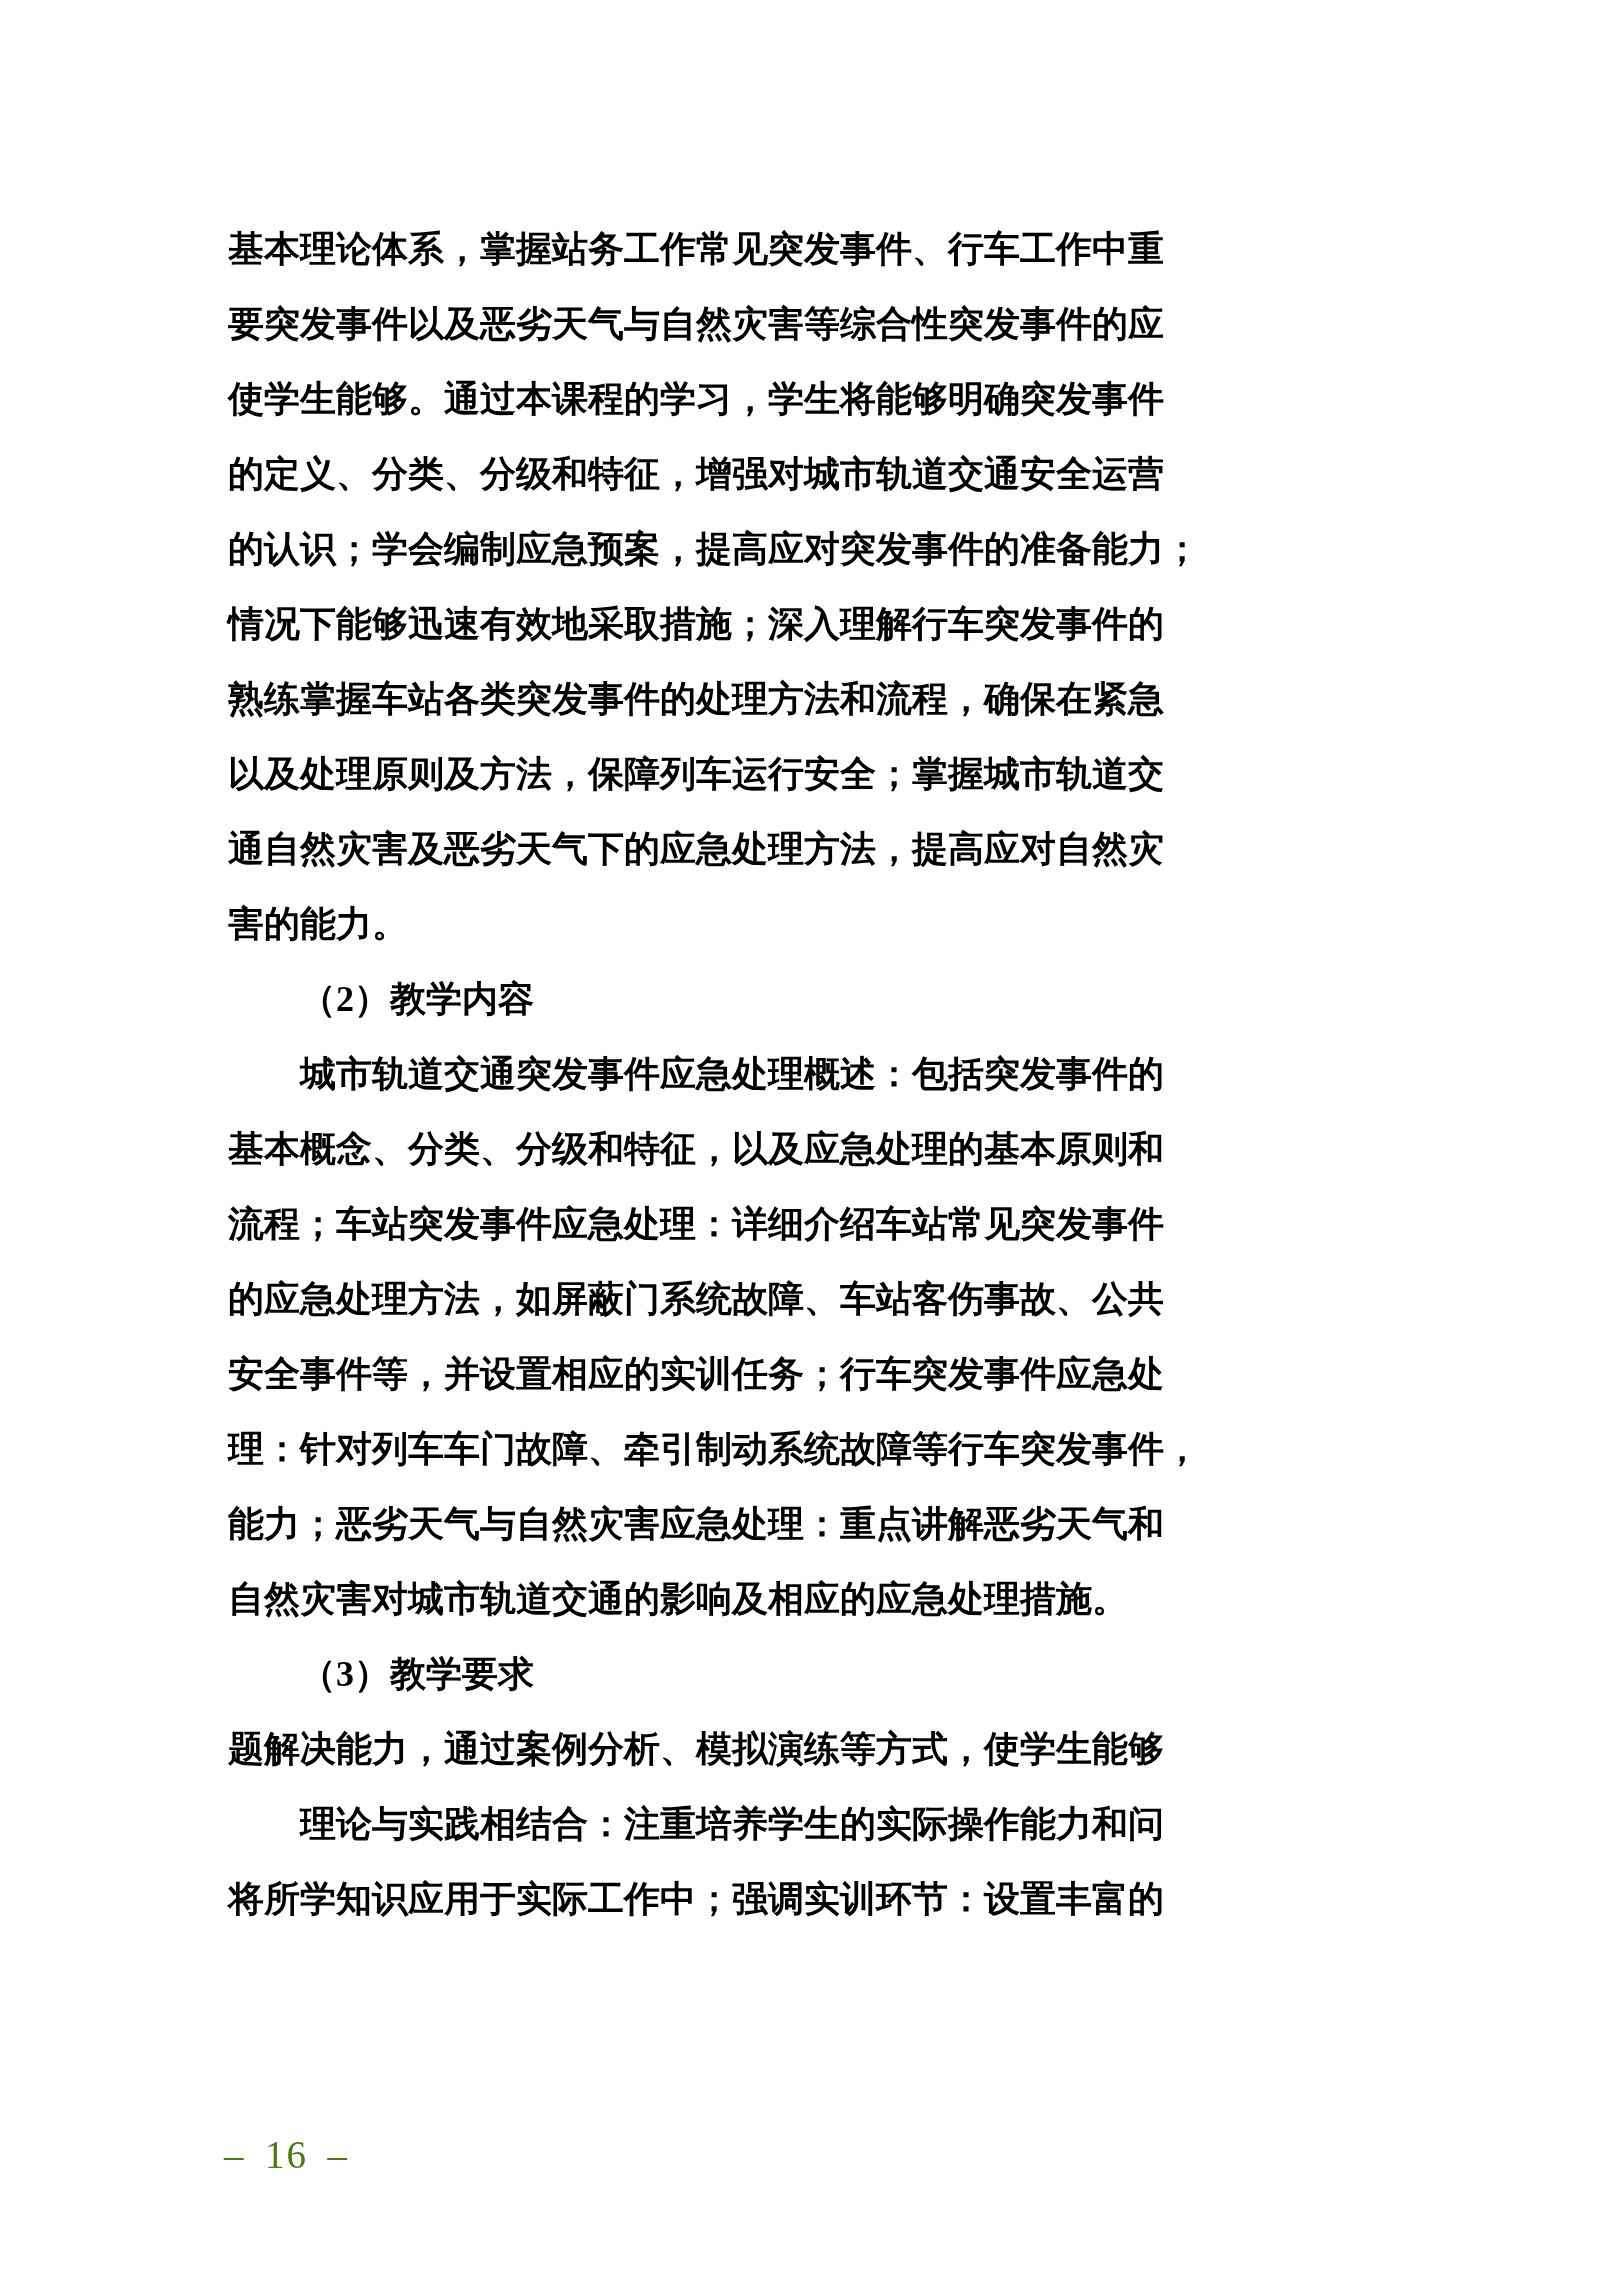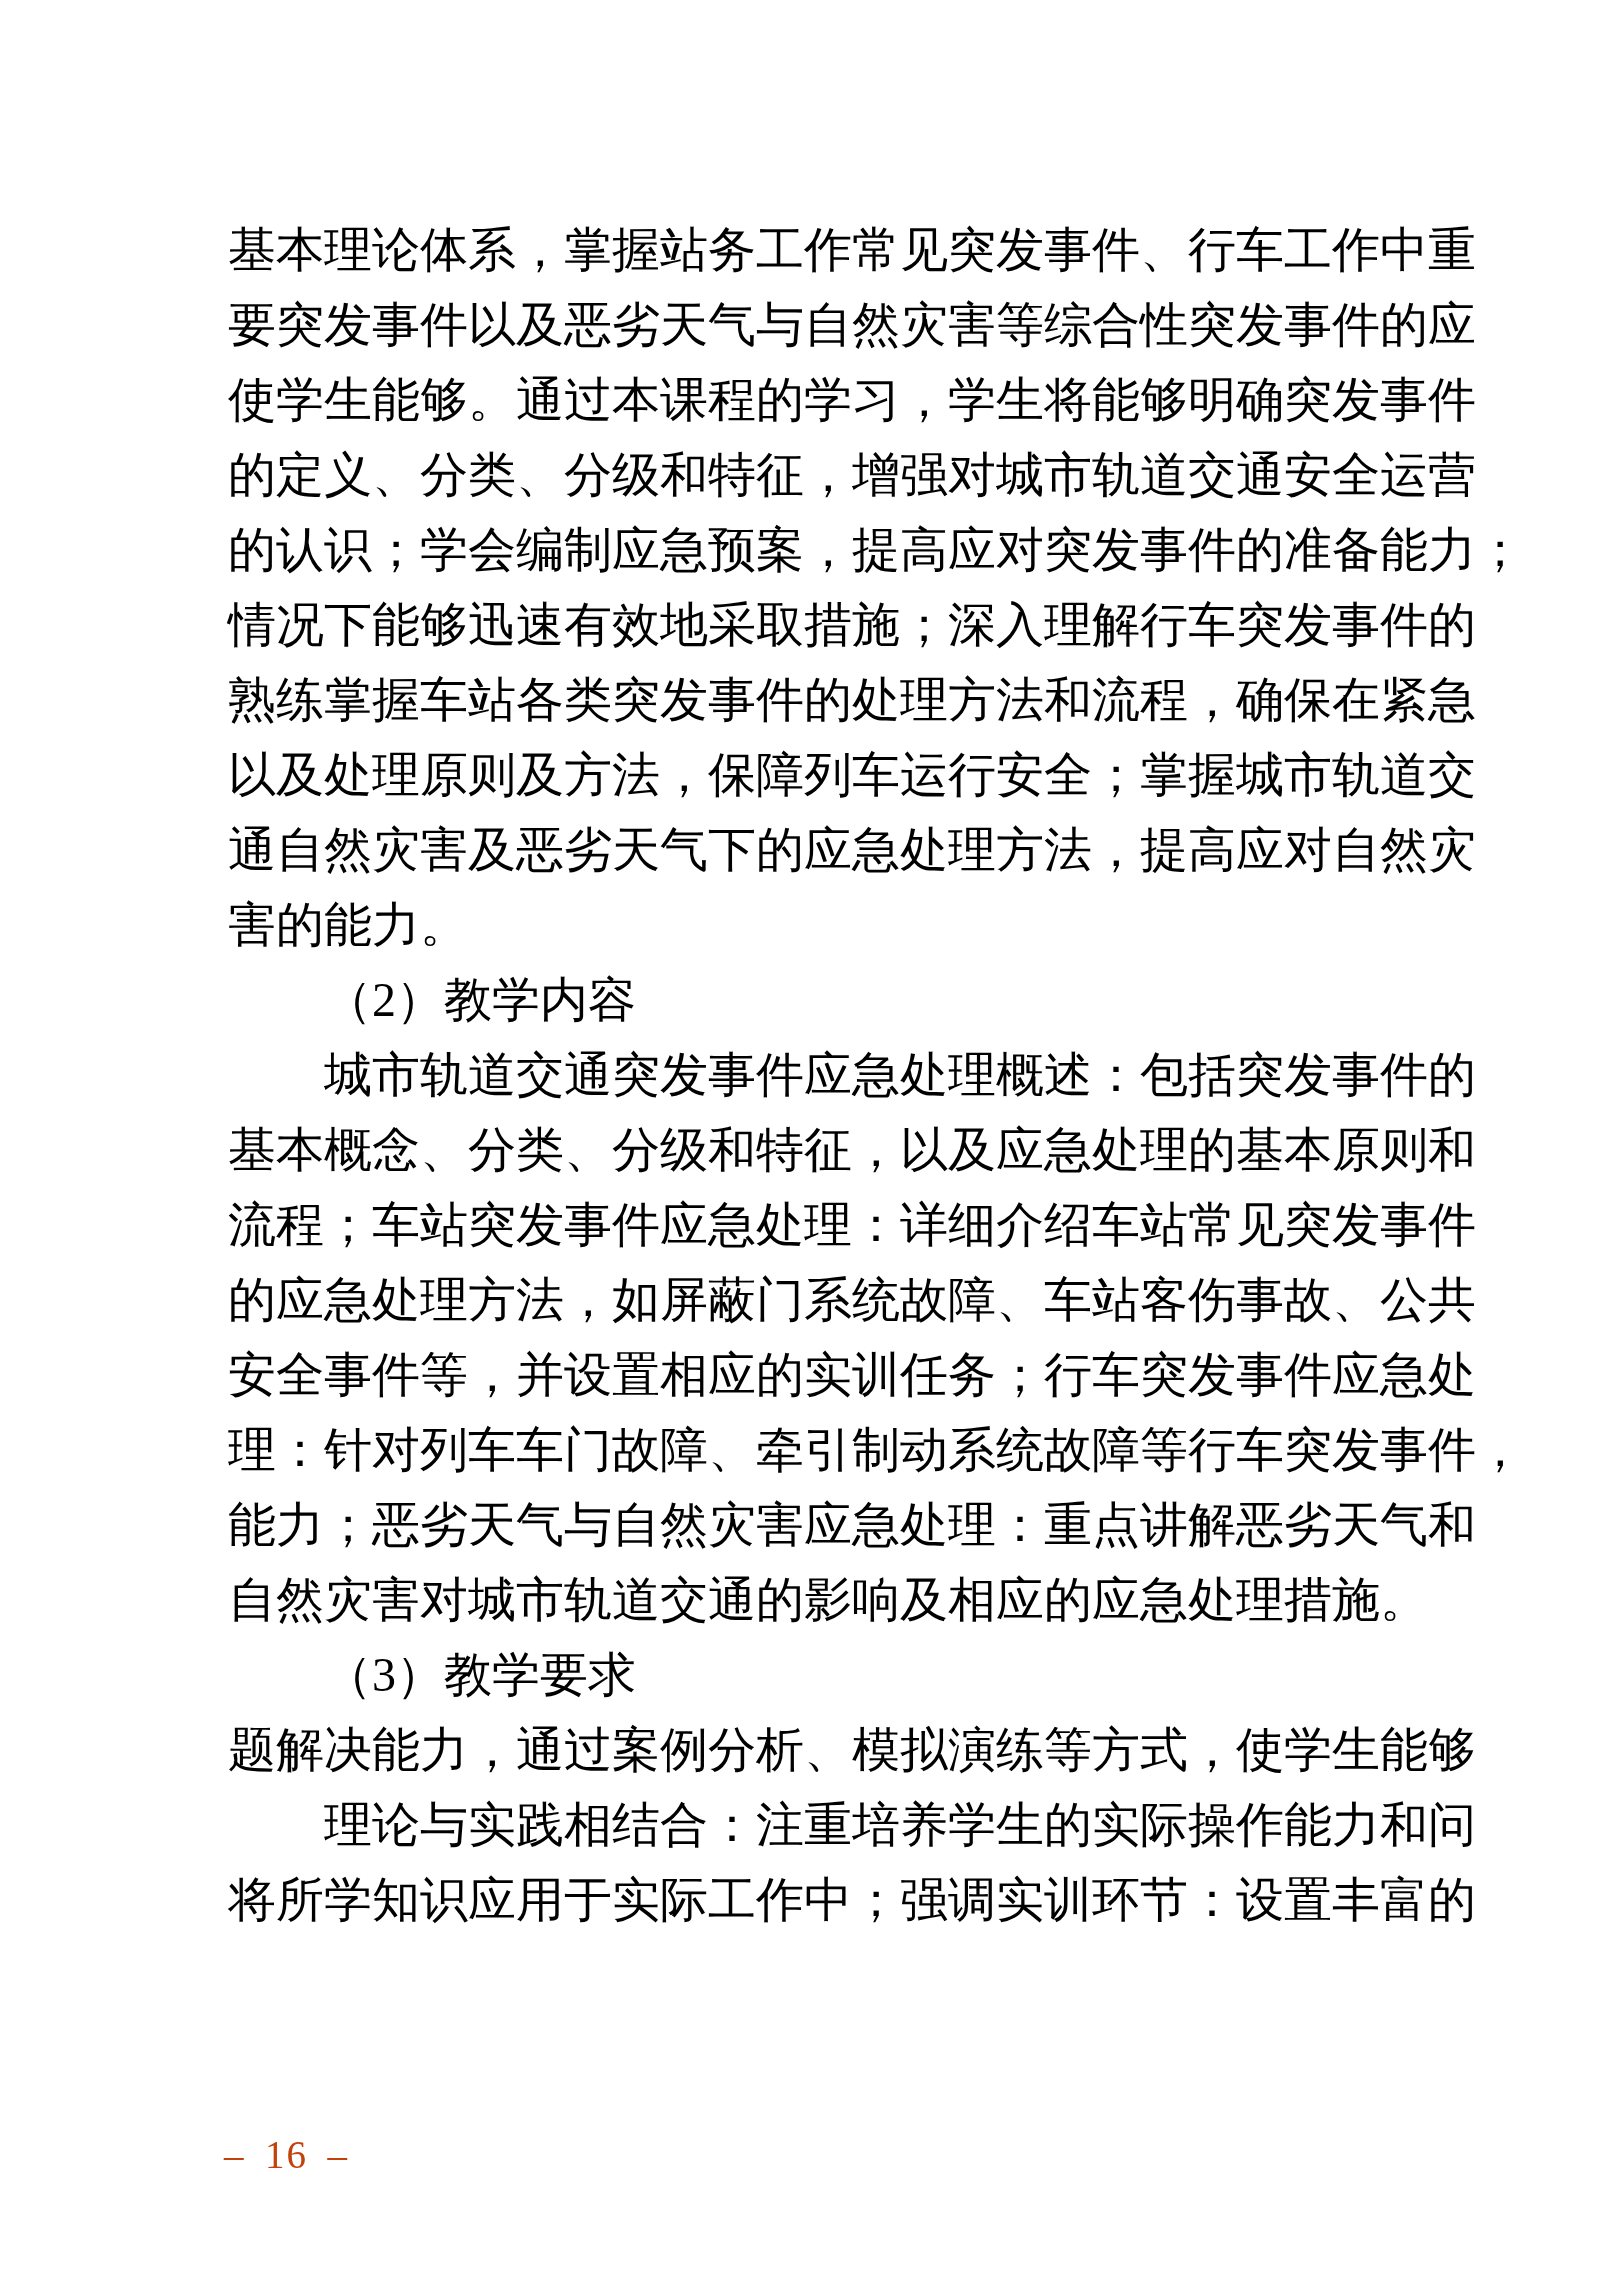--- a/index.html
+++ b/index.html
@@ -21,23 +21,24 @@
     width: 1620px;
     height: 2292px;
     background: #ffffff;
   }
   .doc-body {
     position: absolute;
     left: 228px;
     top: 212px;
     width: 1255px;
     color: #000000;
-    font-size: 48px;
+    font-size: 36px;
     line-height: 75px;
     letter-spacing: 0;
+    font-weight: bold;
   }
   .paragraph {
     margin: 0;
     padding: 0;
   }
   .text-line {
     white-space: nowrap;
     height: 75px;
   }
   .text-line.indented {
@@ -87,15 +88,15 @@
       </div>
       <div class="paragraph">
         <div class="text-line indented">（3）教学要求</div>
       </div>
       <div class="paragraph">
         <div class="text-line">题解决能力，通过案例分析、模拟演练等方式，使学生能够</div>
         <div class="text-line indented">理论与实践相结合：注重培养学生的实际操作能力和问</div>
         <div class="text-line">将所学知识应用于实际工作中；强调实训环节：设置丰富的</div>
       </div>
     </div>
-  <div class="page-number" style="color: #c2410c; font-family: Liberation Serif, serif;">– 16 –</div>
+  <div class="page-number" style="color: #4d7c0f; font-family: Liberation Serif, serif;">– 16 –</div>
 </div>
 
 
 </body></html>

